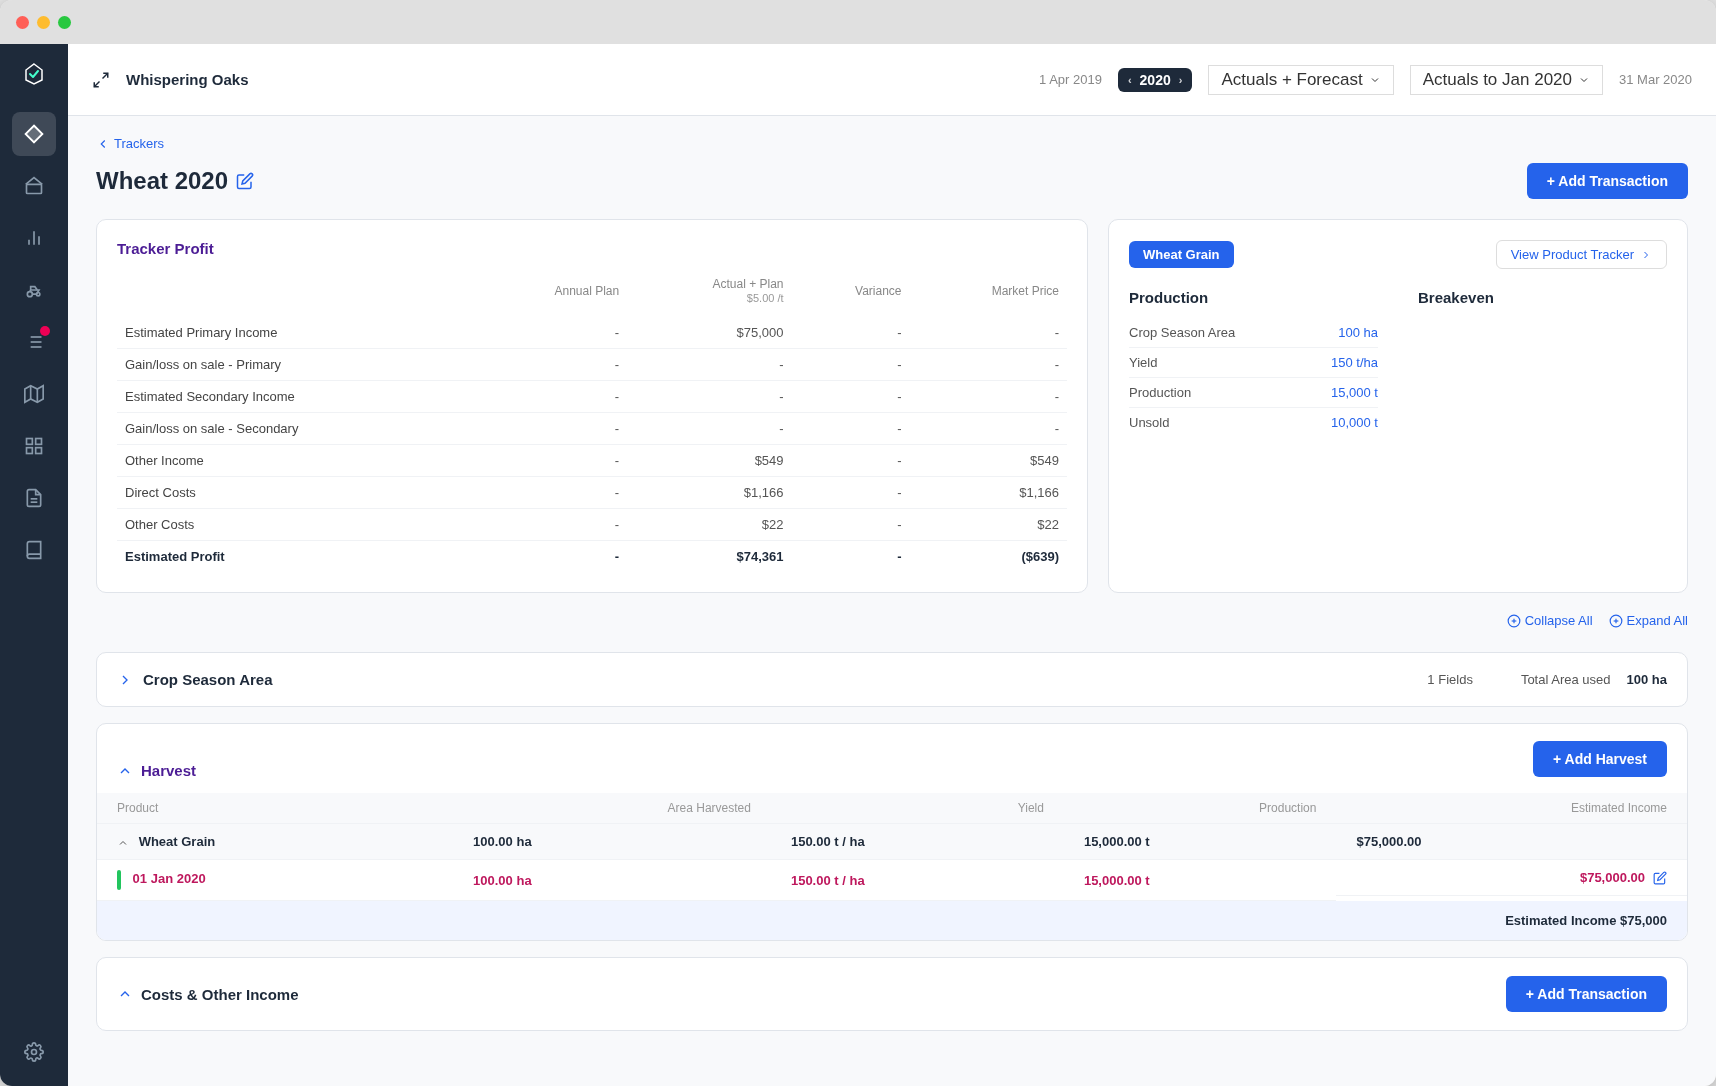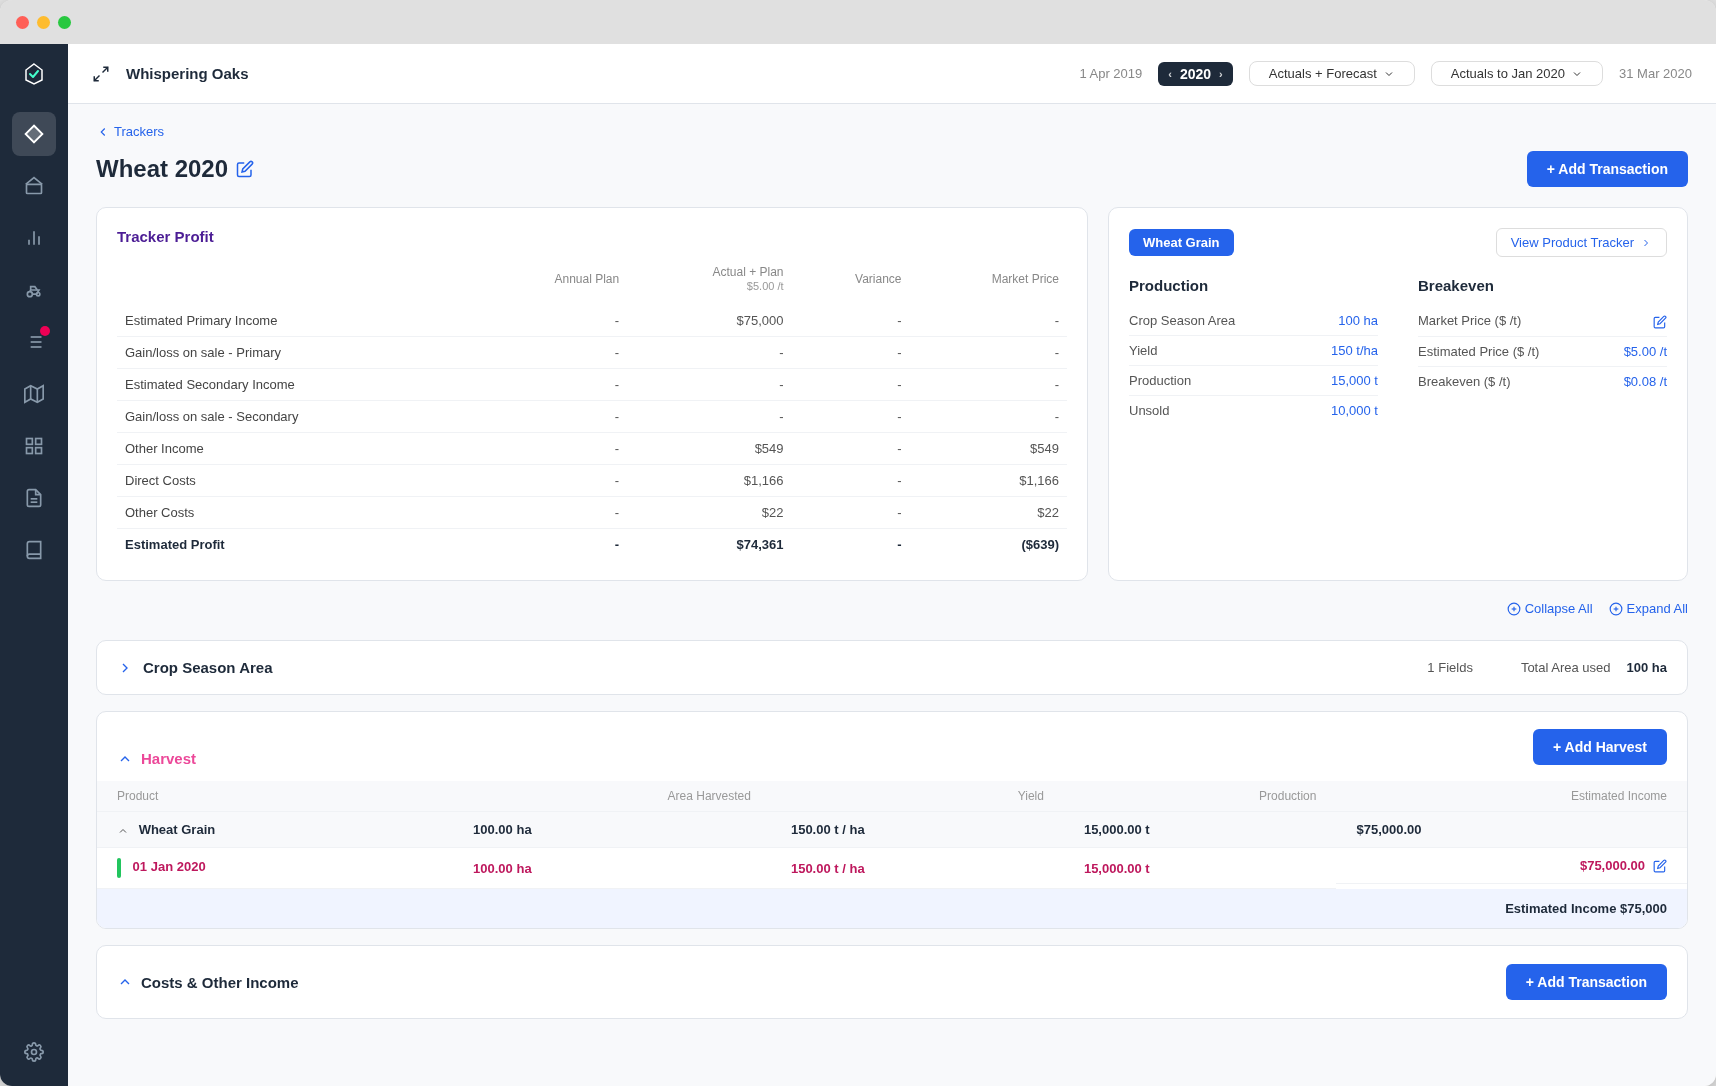--- a/index.html
+++ b/index.html
@@ -17,26 +17,26 @@
 
     .sidebar { width: 68px; background: #1e2a3a; display: flex; flex-direction: column; align-items: center; padding: 12px 0; gap: 8px; }
     .sidebar-logo { width: 36px; height: 36px; background: transparent; display: flex; align-items: center; justify-content: center; margin-bottom: 12px; }
     .sidebar-item { width: 44px; height: 44px; border-radius: 8px; display: flex; align-items: center; justify-content: center; cursor: pointer; color: #8899aa; position: relative; }
     .sidebar-item.active { background: rgba(255,255,255,0.15); color: #fff; }
     .badge { position: absolute; top: 6px; right: 6px; width: 10px; height: 10px; background: #e05; border-radius: 50%; font-size: 7px; color: white; display: flex; align-items: center; justify-content: center; }
     .sidebar-bottom { margin-top: auto; }
 
     .main { flex: 1; display: flex; flex-direction: column; background: #f8f9fb; overflow: hidden; }
 
-    .topbar { height: 60px; background: #fff; border-bottom: 1px solid #e0e4ea; display: flex; align-items: center; padding: 0 24px; gap: 16px; }
+    .topbar { height: 72px; background: #fff; border-bottom: 1px solid #e0e4ea; display: flex; align-items: center; padding: 0 24px; gap: 16px; }
     .farm-name { font-weight: 600; color: #1e2a3a; font-size: 15px; }
     .topbar-date { color: #888; margin-left: auto; font-size: 13px; }
     .year-nav { display: flex; align-items: center; background: #1e2a3a; color: white; border-radius: 6px; padding: 4px 10px; gap: 8px; font-weight: 600; font-size: 14px; }
     .year-nav-btn { cursor: pointer; font-size: 11px; opacity: 0.8; }
-    .forecast-btn { background: transparent; border: 1px solid #ddd; border-radius: 8px; padding: 4px 19px; cursor: pointer; display: flex; align-items: center; gap: 6px; font-size: 13px; color: #333; }
+    .forecast-btn { background: transparent; border: 1px solid #ddd; border-radius: 0; padding: 4px 12px; cursor: pointer; display: flex; align-items: center; gap: 6px; font-size: 17px; color: #333; }
     .topbar-end-date { color: #888; font-size: 13px; }
 
     .content { flex: 1; overflow-y: auto; padding: 20px 28px; }
 
     .breadcrumb { color: #2563eb; font-size: 13px; cursor: pointer; display: flex; align-items: center; gap: 4px; margin-bottom: 12px; }
     .page-header { display: flex; align-items: center; justify-content: space-between; margin-bottom: 20px; }
     .page-title { font-size: 24px; font-weight: 700; color: #1e2a3a; display: flex; align-items: center; gap: 8px; }
     .edit-icon { color: #2563eb; cursor: pointer; font-size: 16px; }
     .add-btn { background: #2563eb; color: white; border: none; border-radius: 6px; padding: 10px 20px; font-size: 14px; font-weight: 600; cursor: pointer; display: flex; align-items: center; gap: 6px; }
 
@@ -73,21 +73,21 @@
     .collapse-row span { display: flex; align-items: center; gap: 4px; }
 
     .section-block { background: #fff; border-radius: 10px; border: 1px solid #e0e4ea; margin-bottom: 16px; overflow: hidden; }
     .section-header { display: flex; align-items: center; padding: 18px 20px; cursor: pointer; }
     .section-header-icon { color: #2563eb; margin-right: 10px; font-size: 14px; }
     .section-header-title { font-size: 15px; font-weight: 700; color: #1e2a3a; }
     .section-header-meta { margin-left: auto; font-size: 13px; color: #555; display: flex; align-items: center; gap: 8px; }
     .total-area { font-weight: 700; color: #1e2a3a; }
 
     .harvest-header { display: flex; align-items: center; justify-content: space-between; padding: 14px 20px; }
-    .harvest-title { font-size: 15px; font-weight: 700; color: #ec4899; display: flex; align-items: center; gap: 8px; margin-top: 24px; }
+    .harvest-title { font-size: 15px; font-weight: 700; color: #4c1d95; display: flex; align-items: center; gap: 8px; margin-top: 24px; }
     .harvest-table { width: 100%; border-collapse: collapse; }
     .harvest-table th { font-size: 12px; color: #999; font-weight: 500; text-align: right; padding: 8px 20px; border-bottom: 1px solid #f0f2f5; background: #f8f9fb; }
     .harvest-table th:first-child { text-align: left; }
     .harvest-table td { padding: 10px 20px; font-size: 13px; text-align: left; border-bottom: 1px solid #f0f2f5; color: #555; }
     .harvest-table td:first-child { text-align: left; }
     .harvest-table .product-row td { font-weight: 600; color: #1e2a3a; background: #f8f9fb; }
     .harvest-table .detail-row td { color: #be185d; font-weight: bold; }
     .bar-indicator { display: inline-block; width: 4px; height: 20px; background: #22c55e; border-radius: 2px; margin-right: 8px; vertical-align: middle; }
     .estimated-income-row { background: #f0f4ff; padding: 12px 20px; text-align: right; font-size: 13px; color: #1e2a3a; font-weight: 600; }
 
@@ -351,37 +351,20 @@
                       <span class="prod-val">15,000 t</span>
                     </div>
                     <div class="prod-row">
                       <span class="prod-label">Unsold</span>
                       <span class="prod-val">10,000 t</span>
                     </div>
                   </div>
               </div>
               <div class="breakeven-section">
                 <div class="section-title">Breakeven</div>
-                <div id="breakeven-rows">
-                    <div class="prod-row">
-                      <span class="prod-label">Market Price ($ /t)</span>
-                      <span><svg width="14" height="14" viewBox="0 0 24 24" fill="none" stroke="#2563eb" stroke-width="2">
-                          <path d="M11 4H4a2 2 0 0 0-2 2v14a2 2 0 0 0 2 2h14a2 2 0 0 0 2-2v-7"></path>
-                          <path d="M18.5 2.5a2.121 2.121 0 0 1 3 3L12 15l-4 1 1-4 9.5-9.5z"></path>
-                        </svg></span>
-                    </div>
-                    <div class="prod-row">
-                      <span class="prod-label">Estimated Price ($ /t)</span>
-                      <span class="prod-val">$5.00 /t</span>
-                    </div>
-                    <div class="prod-row">
-                      <span class="prod-label">Breakeven ($ /t)</span>
-                      <span class="prod-val">$0.08 /t</span>
-                    </div>
-                  </div>
               </div>
             </div>
           </div>
         </div>
 
         <div class="collapse-row">
           <span>
             <svg width="14" height="14" viewBox="0 0 24 24" fill="none" stroke="#2563eb" stroke-width="2">
                 <circle cx="12" cy="12" r="10"></circle>
                 <line x1="12" y1="8" x2="12" y2="16"></line>

